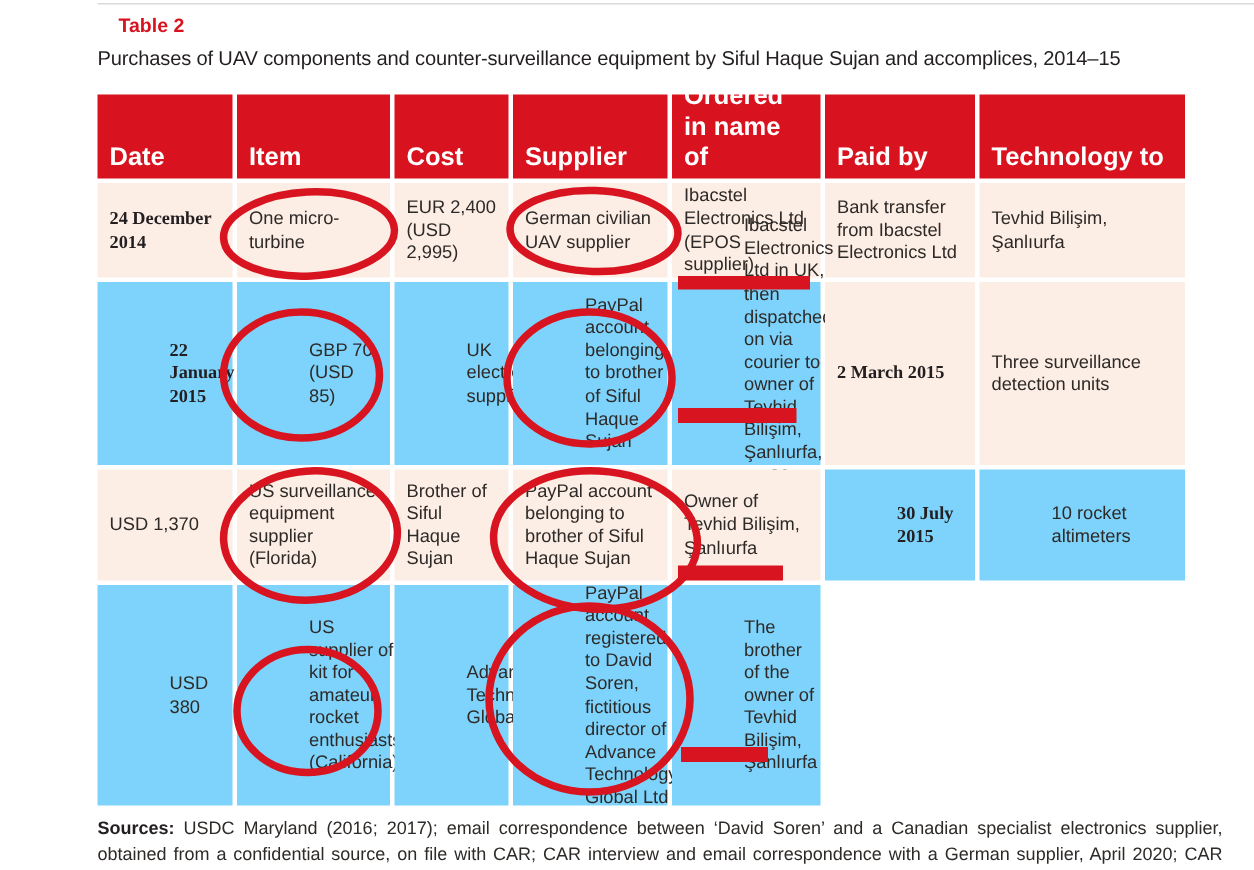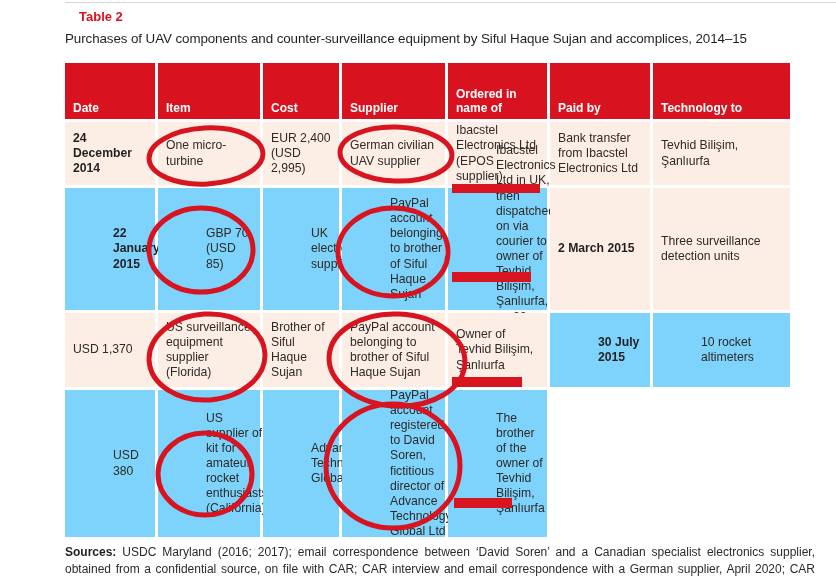--- a/index.html
+++ b/index.html
@@ -11,30 +11,30 @@
   .table-label{position:absolute;left:79px;top:9px;font-size:13px;font-weight:700;color:#d8131f;}
   .page-title{position:absolute;left:65px;top:31px;font-size:13.4px;font-weight:400;color:#231f20;letter-spacing:-0.1px;}
   .uav-table{
     position:absolute;left:65px;top:63px;width:725px;
     display:grid;
     grid-template-columns:90px 102px 76px 103px 99px 100px 137px;
     grid-template-rows:56px 63px 122px 74px 147px;
     gap:3px;
   }
   .th{
-    background:#d8131f;color:#ffffff;font-weight:700;font-size:12px;line-height:1.22;
+    background:#d8131f;color:#ffffff;font-weight:700;font-size:17px;line-height:1.22;
     display:flex;align-items:flex-end;padding:3px 8px;box-sizing:border-box;
   }
   .td{
     font-size:12.2px;line-height:1.24;display:flex;align-items:center;
     padding:6px 8px;box-sizing:border-box;
   }
   .light{background:#fdeee5;}
   .dark{background:#7dd3fc;padding-left:48px;}
-  .datecell{font-weight:700;color:#231f20;}
+  .datecell{font-weight:700;color:#231f20;font-family:Liberation Serif, serif;}
   .overlay{position:absolute;left:0;top:0;pointer-events:none;}
   .sources{
     position:absolute;left:65px;top:544px;width:750px;height:34px;overflow:hidden;
     font-size:12px;line-height:1.38;color:#2e2a27;text-align:justify;
   }
   .sources b{color:#231f20;}
 </style>
 </head>
 <body>
 

